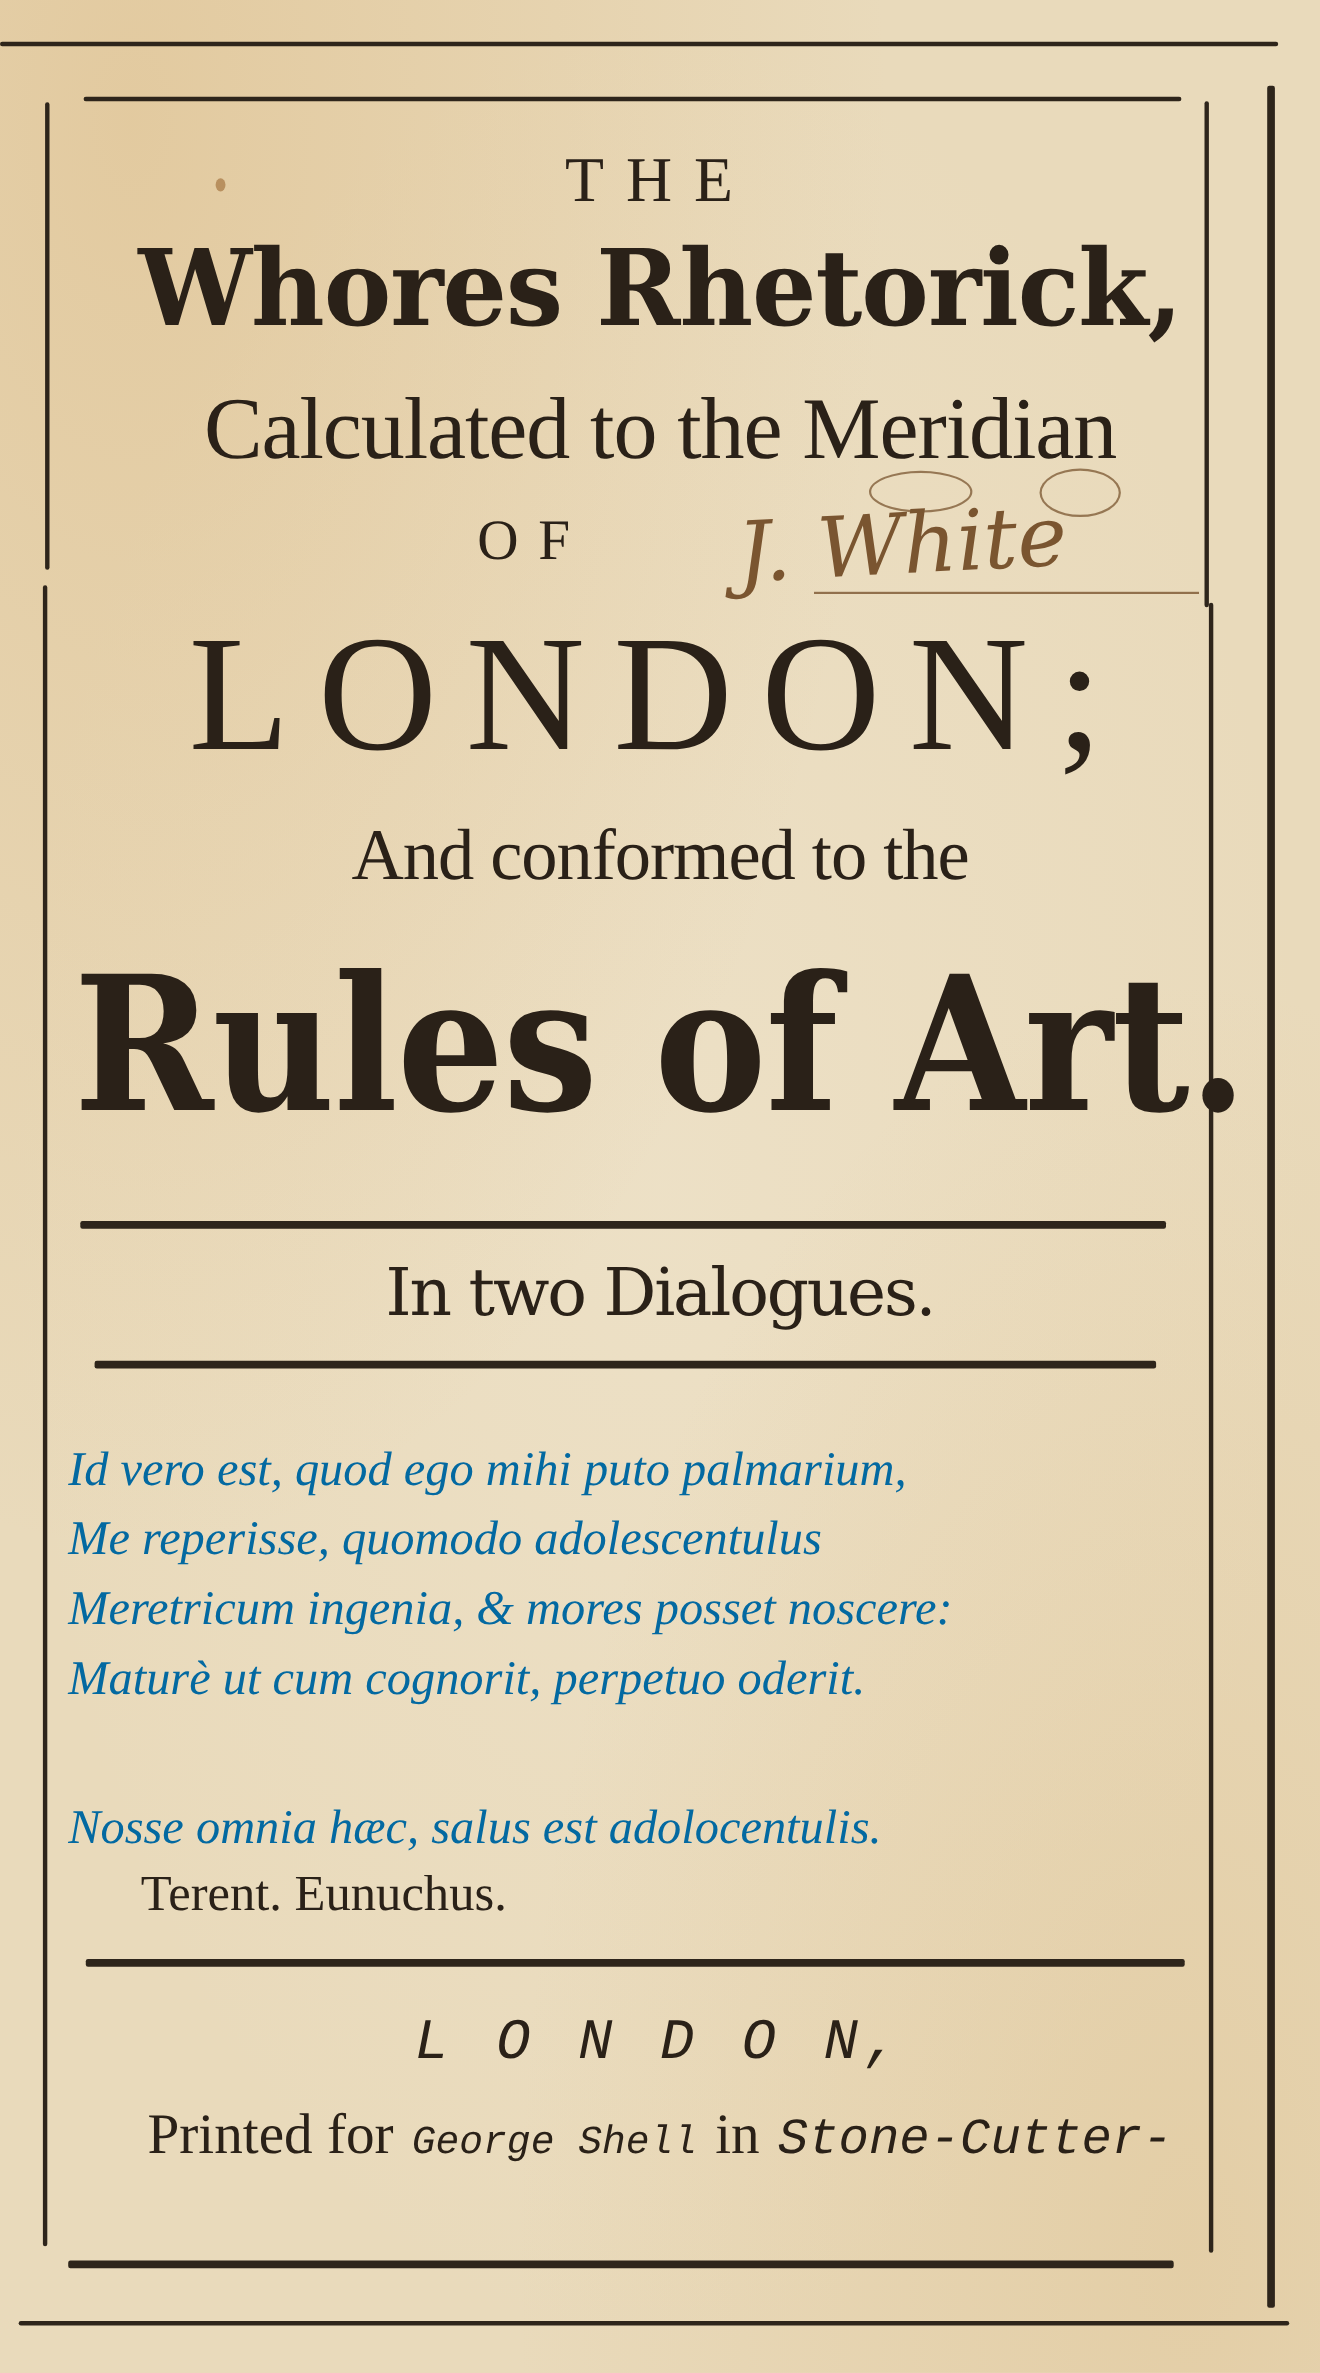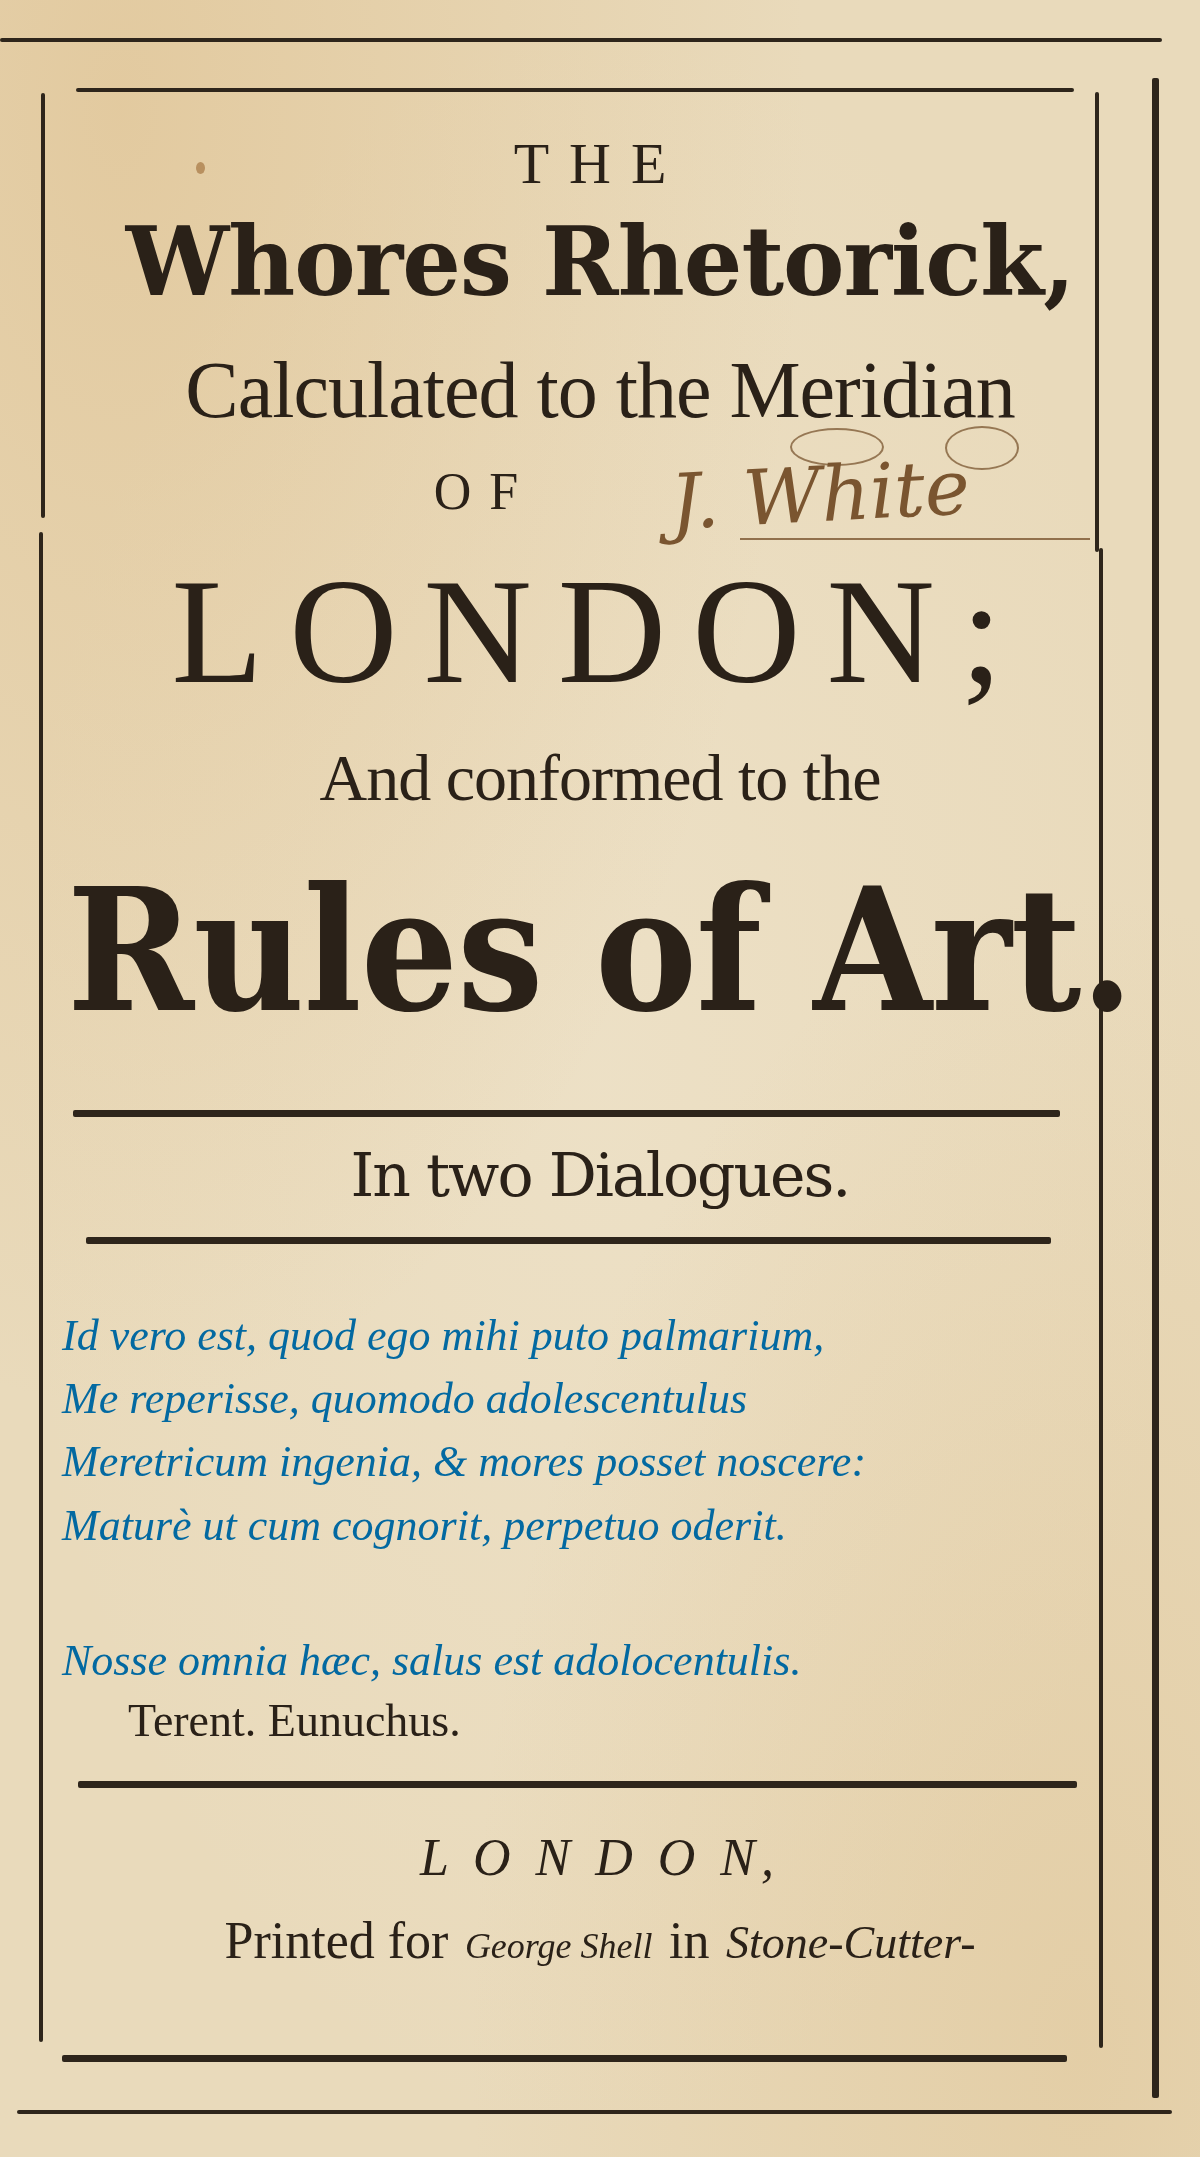--- a/index.html
+++ b/index.html
@@ -17,21 +17,21 @@
   .rule { position: absolute; background: #2e251b; border-radius: 2px; }
   .rule.h { height: 4px; }
   .rule.h.thick { height: 7px; }
   .rule.v { width: 4px; }
   .rule.v.thick { width: 7px; }
   .line {
     position: absolute; left: 0; width: 1200px; text-align: center;
     white-space: nowrap; color: #2a2118;
   }
   .roman { font-family: "Liberation Serif", serif; }
-  .italic { font-family: Liberation Serif, serif; font-style: italic; text-align: center; }
+  .italic { font-family: Liberation Mono, monospace; font-style: italic; text-align: center; }
   .black {
     font-family: "DejaVu Serif", serif; font-weight: bold;
     letter-spacing: -1px; transform-origin: center;
   }
   .spot { position: absolute; border-radius: 50%; background: rgba(150,95,40,0.55); }
   .sig {
     position: absolute; font-family: "DejaVu Serif", serif; font-style: italic;
     color: #7a5530; white-space: nowrap;
   }
   .latin { position: absolute; left: 62px; white-space: nowrap;

